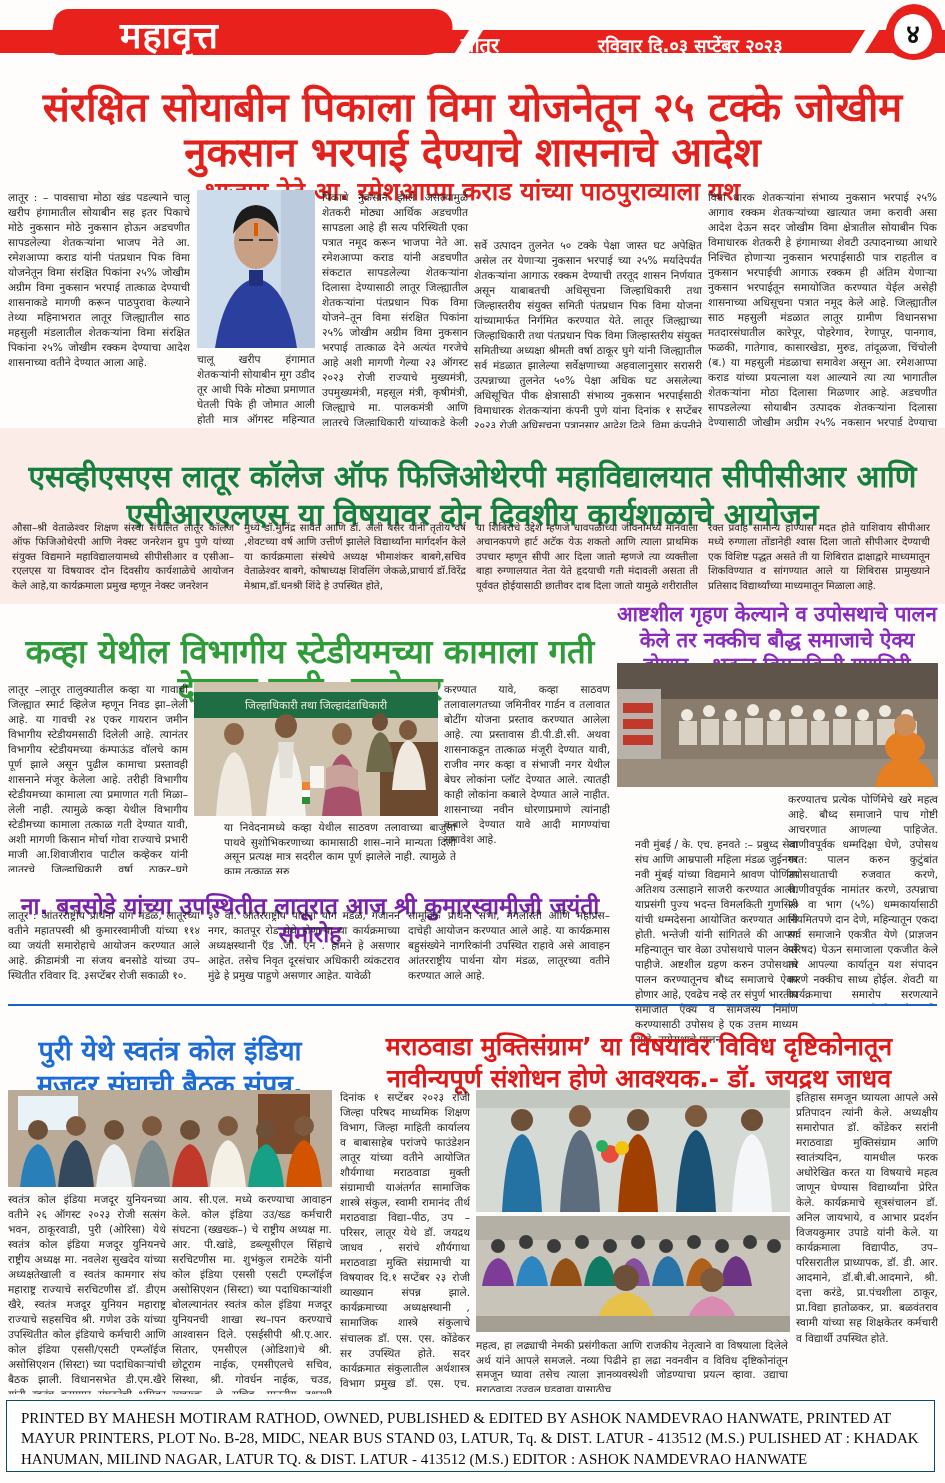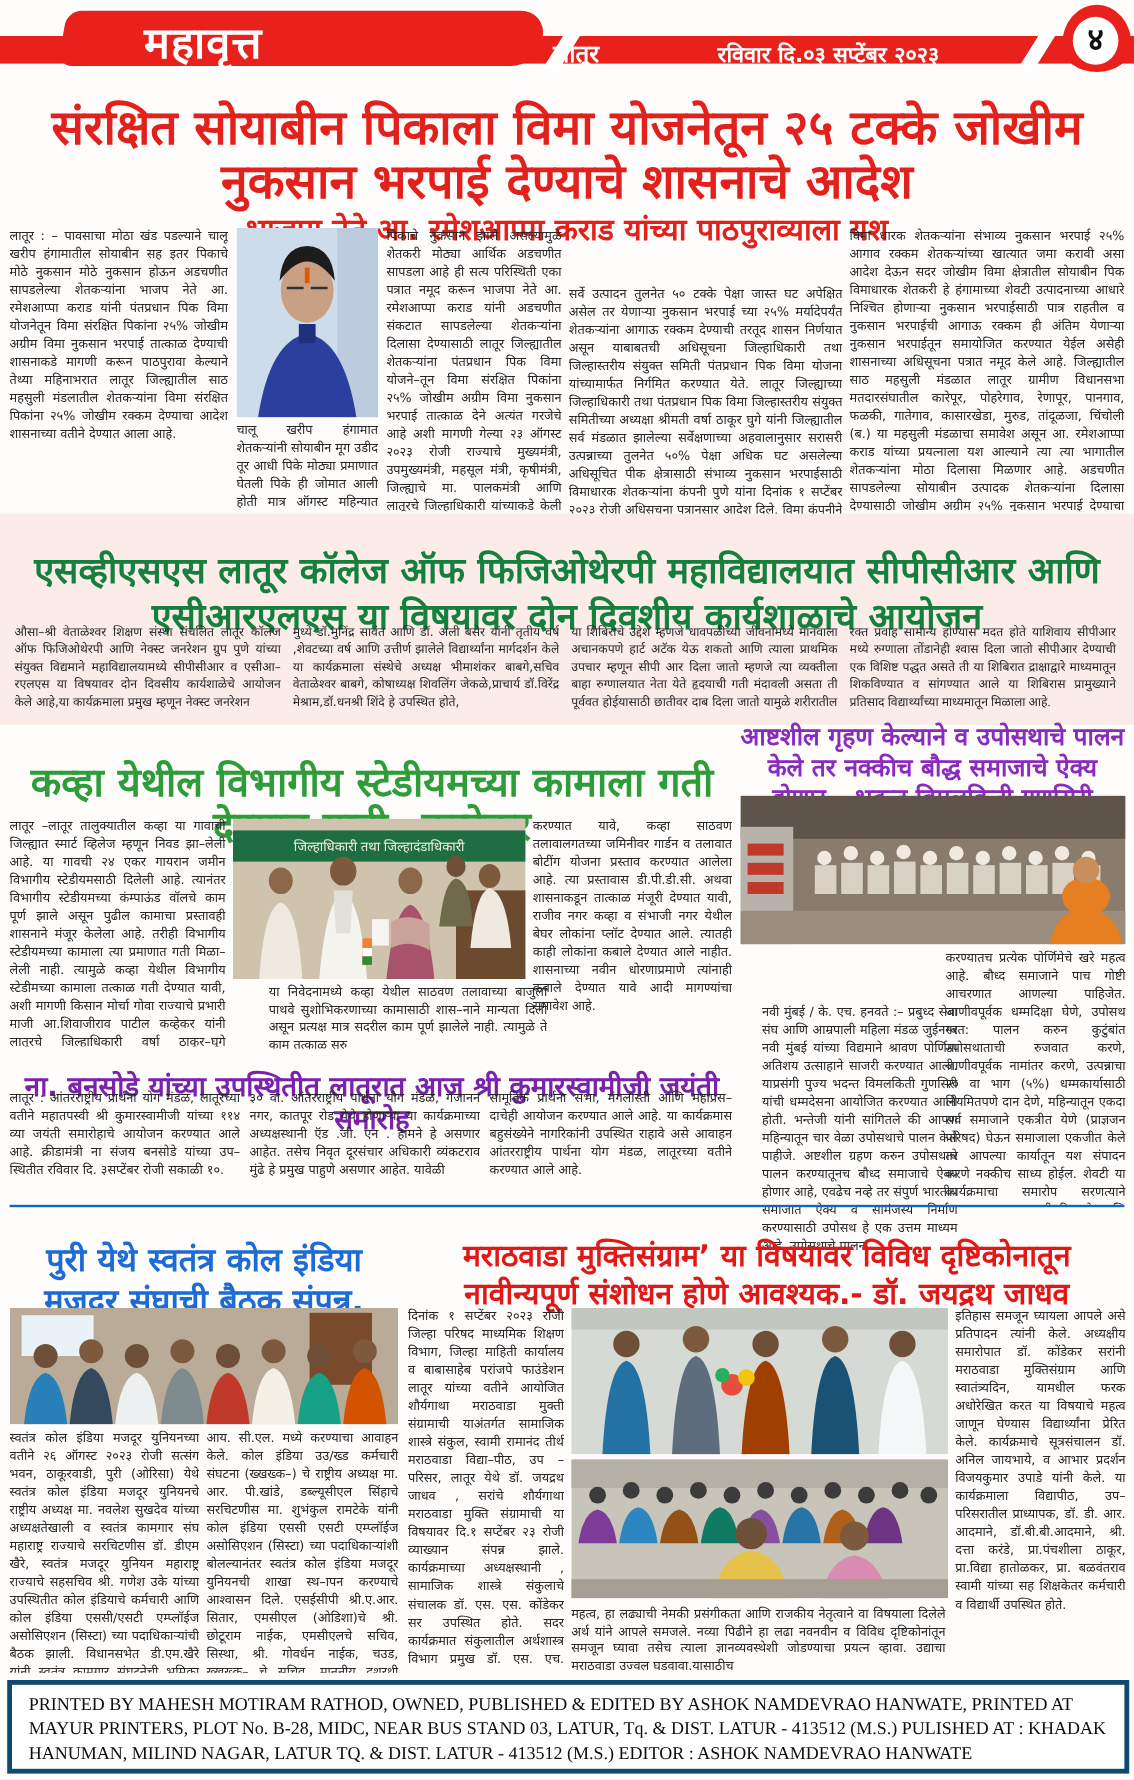--- a/index.html
+++ b/index.html
@@ -62,21 +62,21 @@
   .coal-col2{position:absolute;left:172px;top:1192px;width:160px;height:202px;}
   
   .mar-headline{position:absolute;left:340px;top:1010px;width:598px;color:#e01818;font-size:25px;line-height:1.3;}
   .mar-col1{position:absolute;left:340px;top:1090px;width:130px;height:300px;}
   .mar-photo1{left:476px;top:1090px;width:314px;height:122px;}
   .mar-photo2{left:476px;top:1216px;width:314px;height:116px;}
   .mar-col3{position:absolute;left:796px;top:1090px;width:142px;height:300px;}
   .mar-caption{position:absolute;left:476px;top:1338px;width:312px;height:54px;}
   
   .footer-box{position:absolute;left:6px;top:1400px;width:899px;height:56px;background:#fff;
-    border:4px solid #0c4a6e;padding:7px 14px;
+    border:1px solid #0c4a6e;padding:7px 14px;
     font-family:"Liberation Serif","DejaVu Serif",serif;font-size:15px;line-height:1.35;color:#0d0d0d;overflow:hidden;}
 </style>
 </head>
 <body>
 
 <div class="page">
 
   <header>
     <div class="mast-bar"></div>
     <div class="mast-notch" style="left:462px;"></div>

